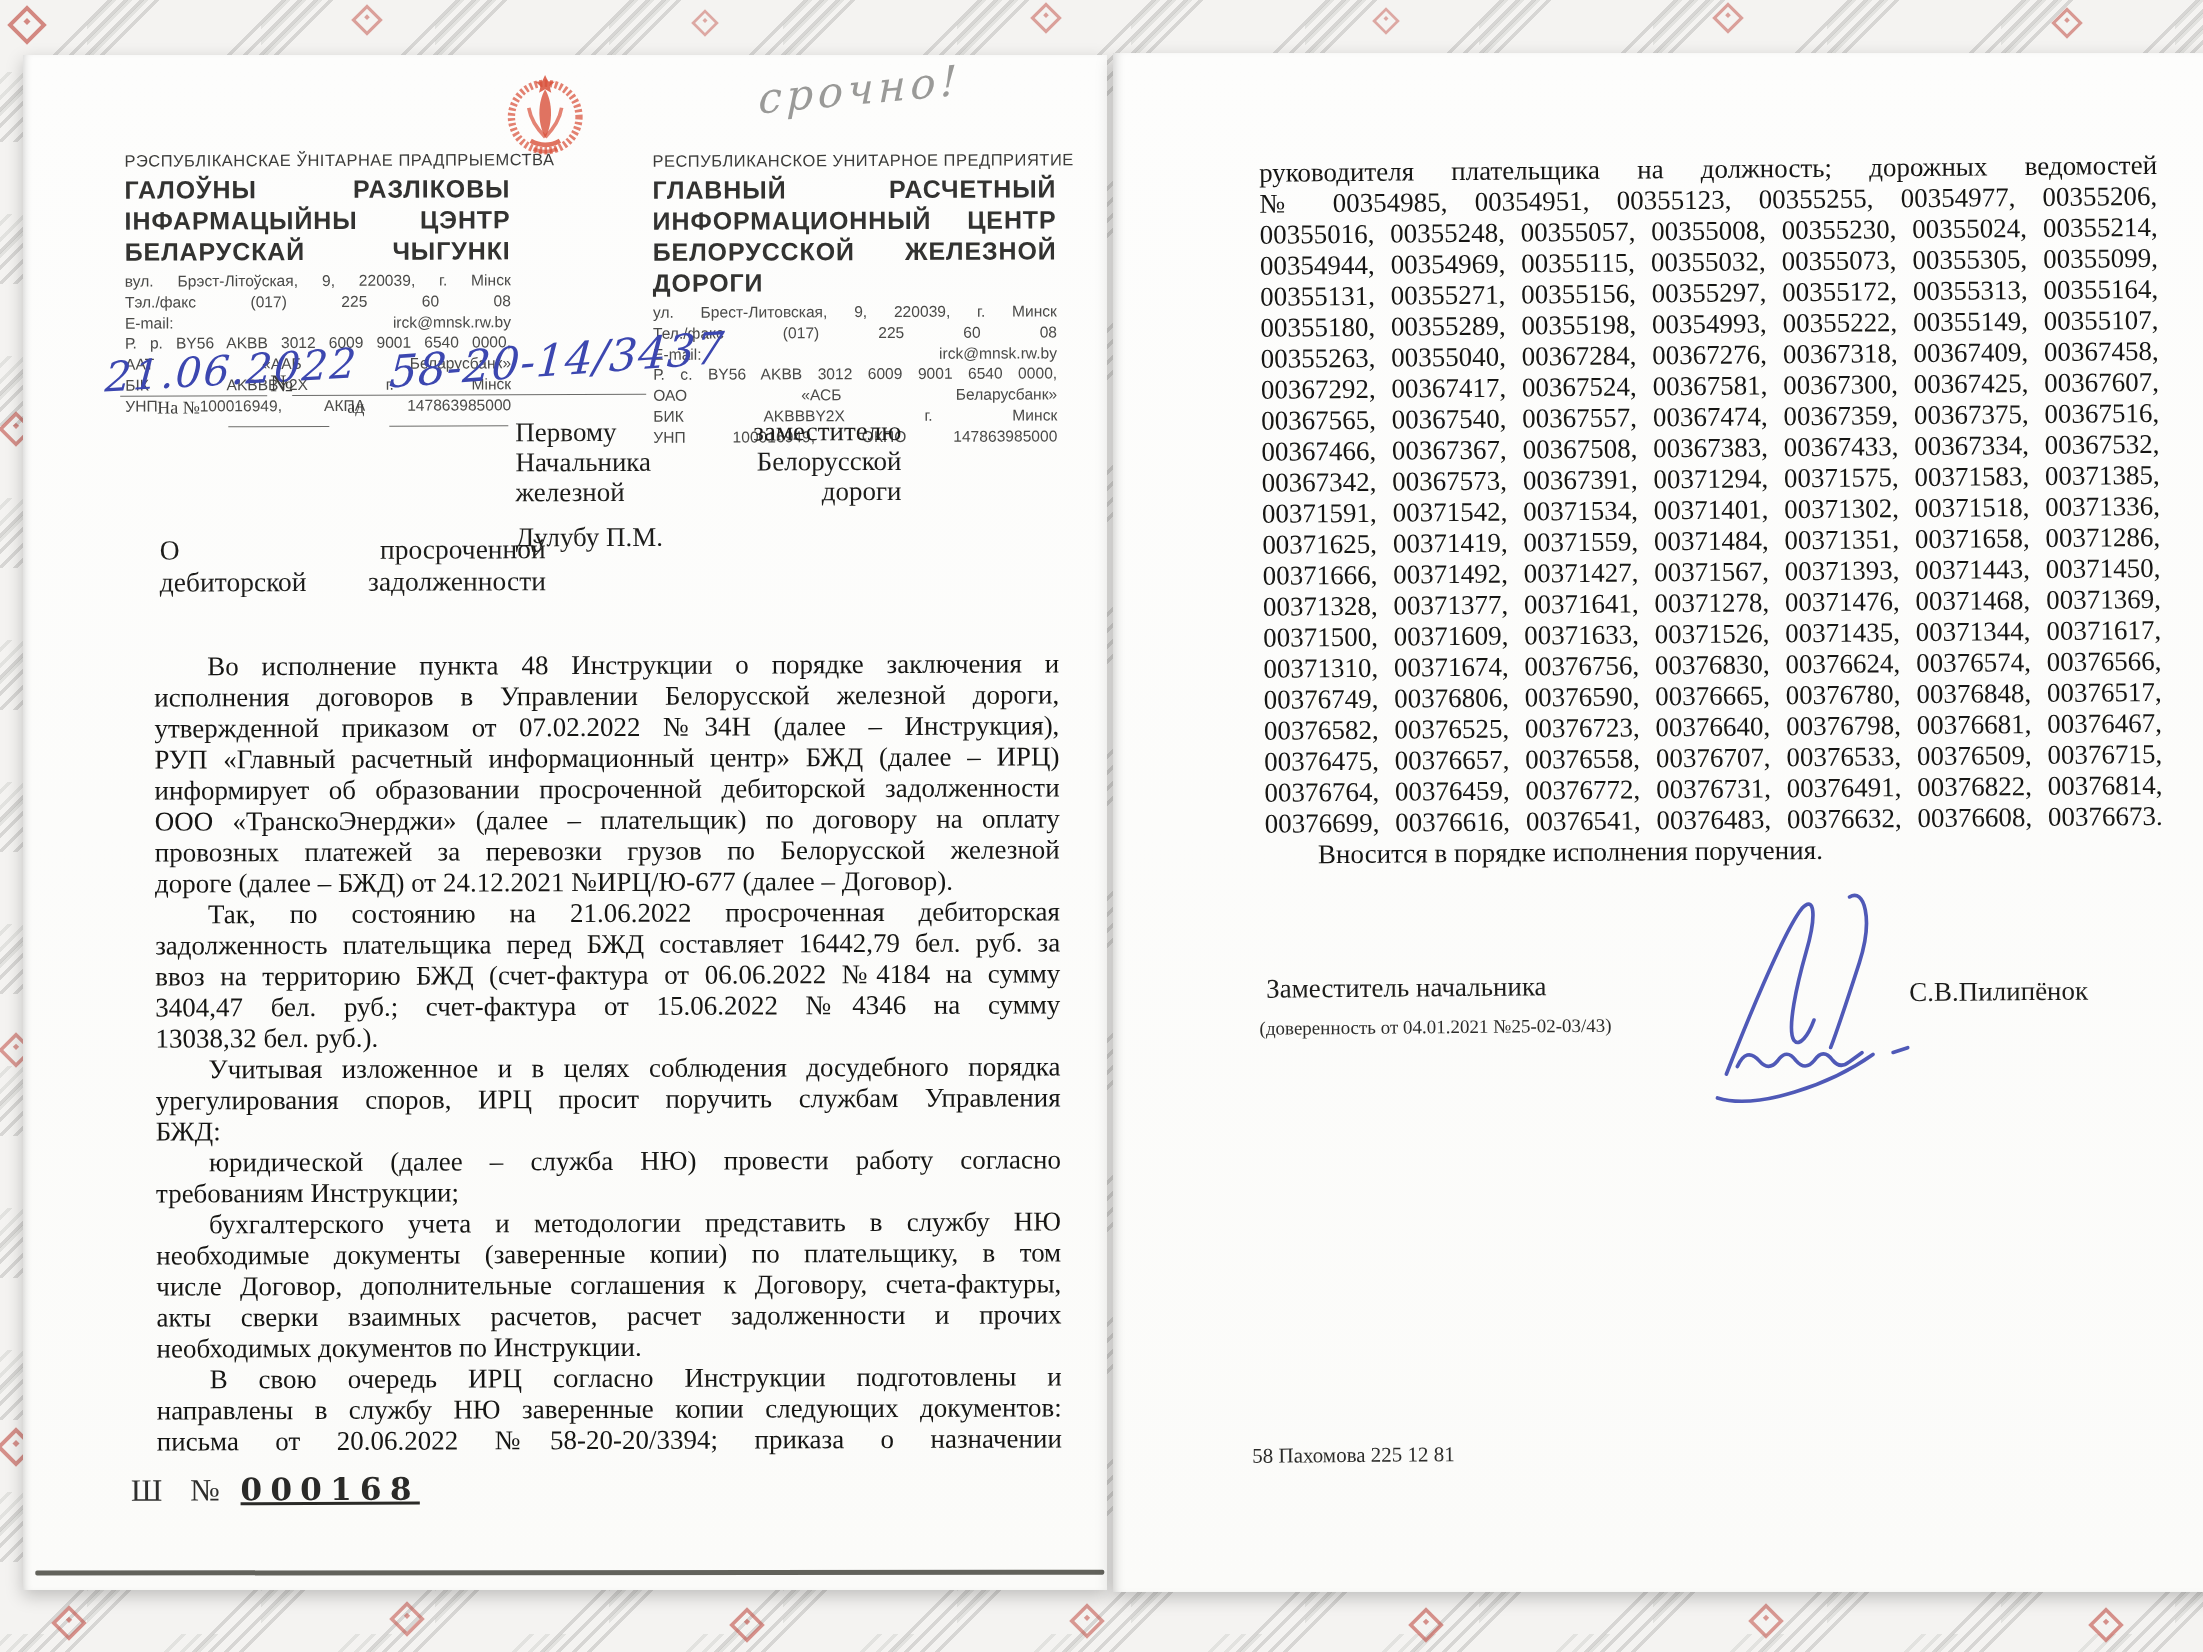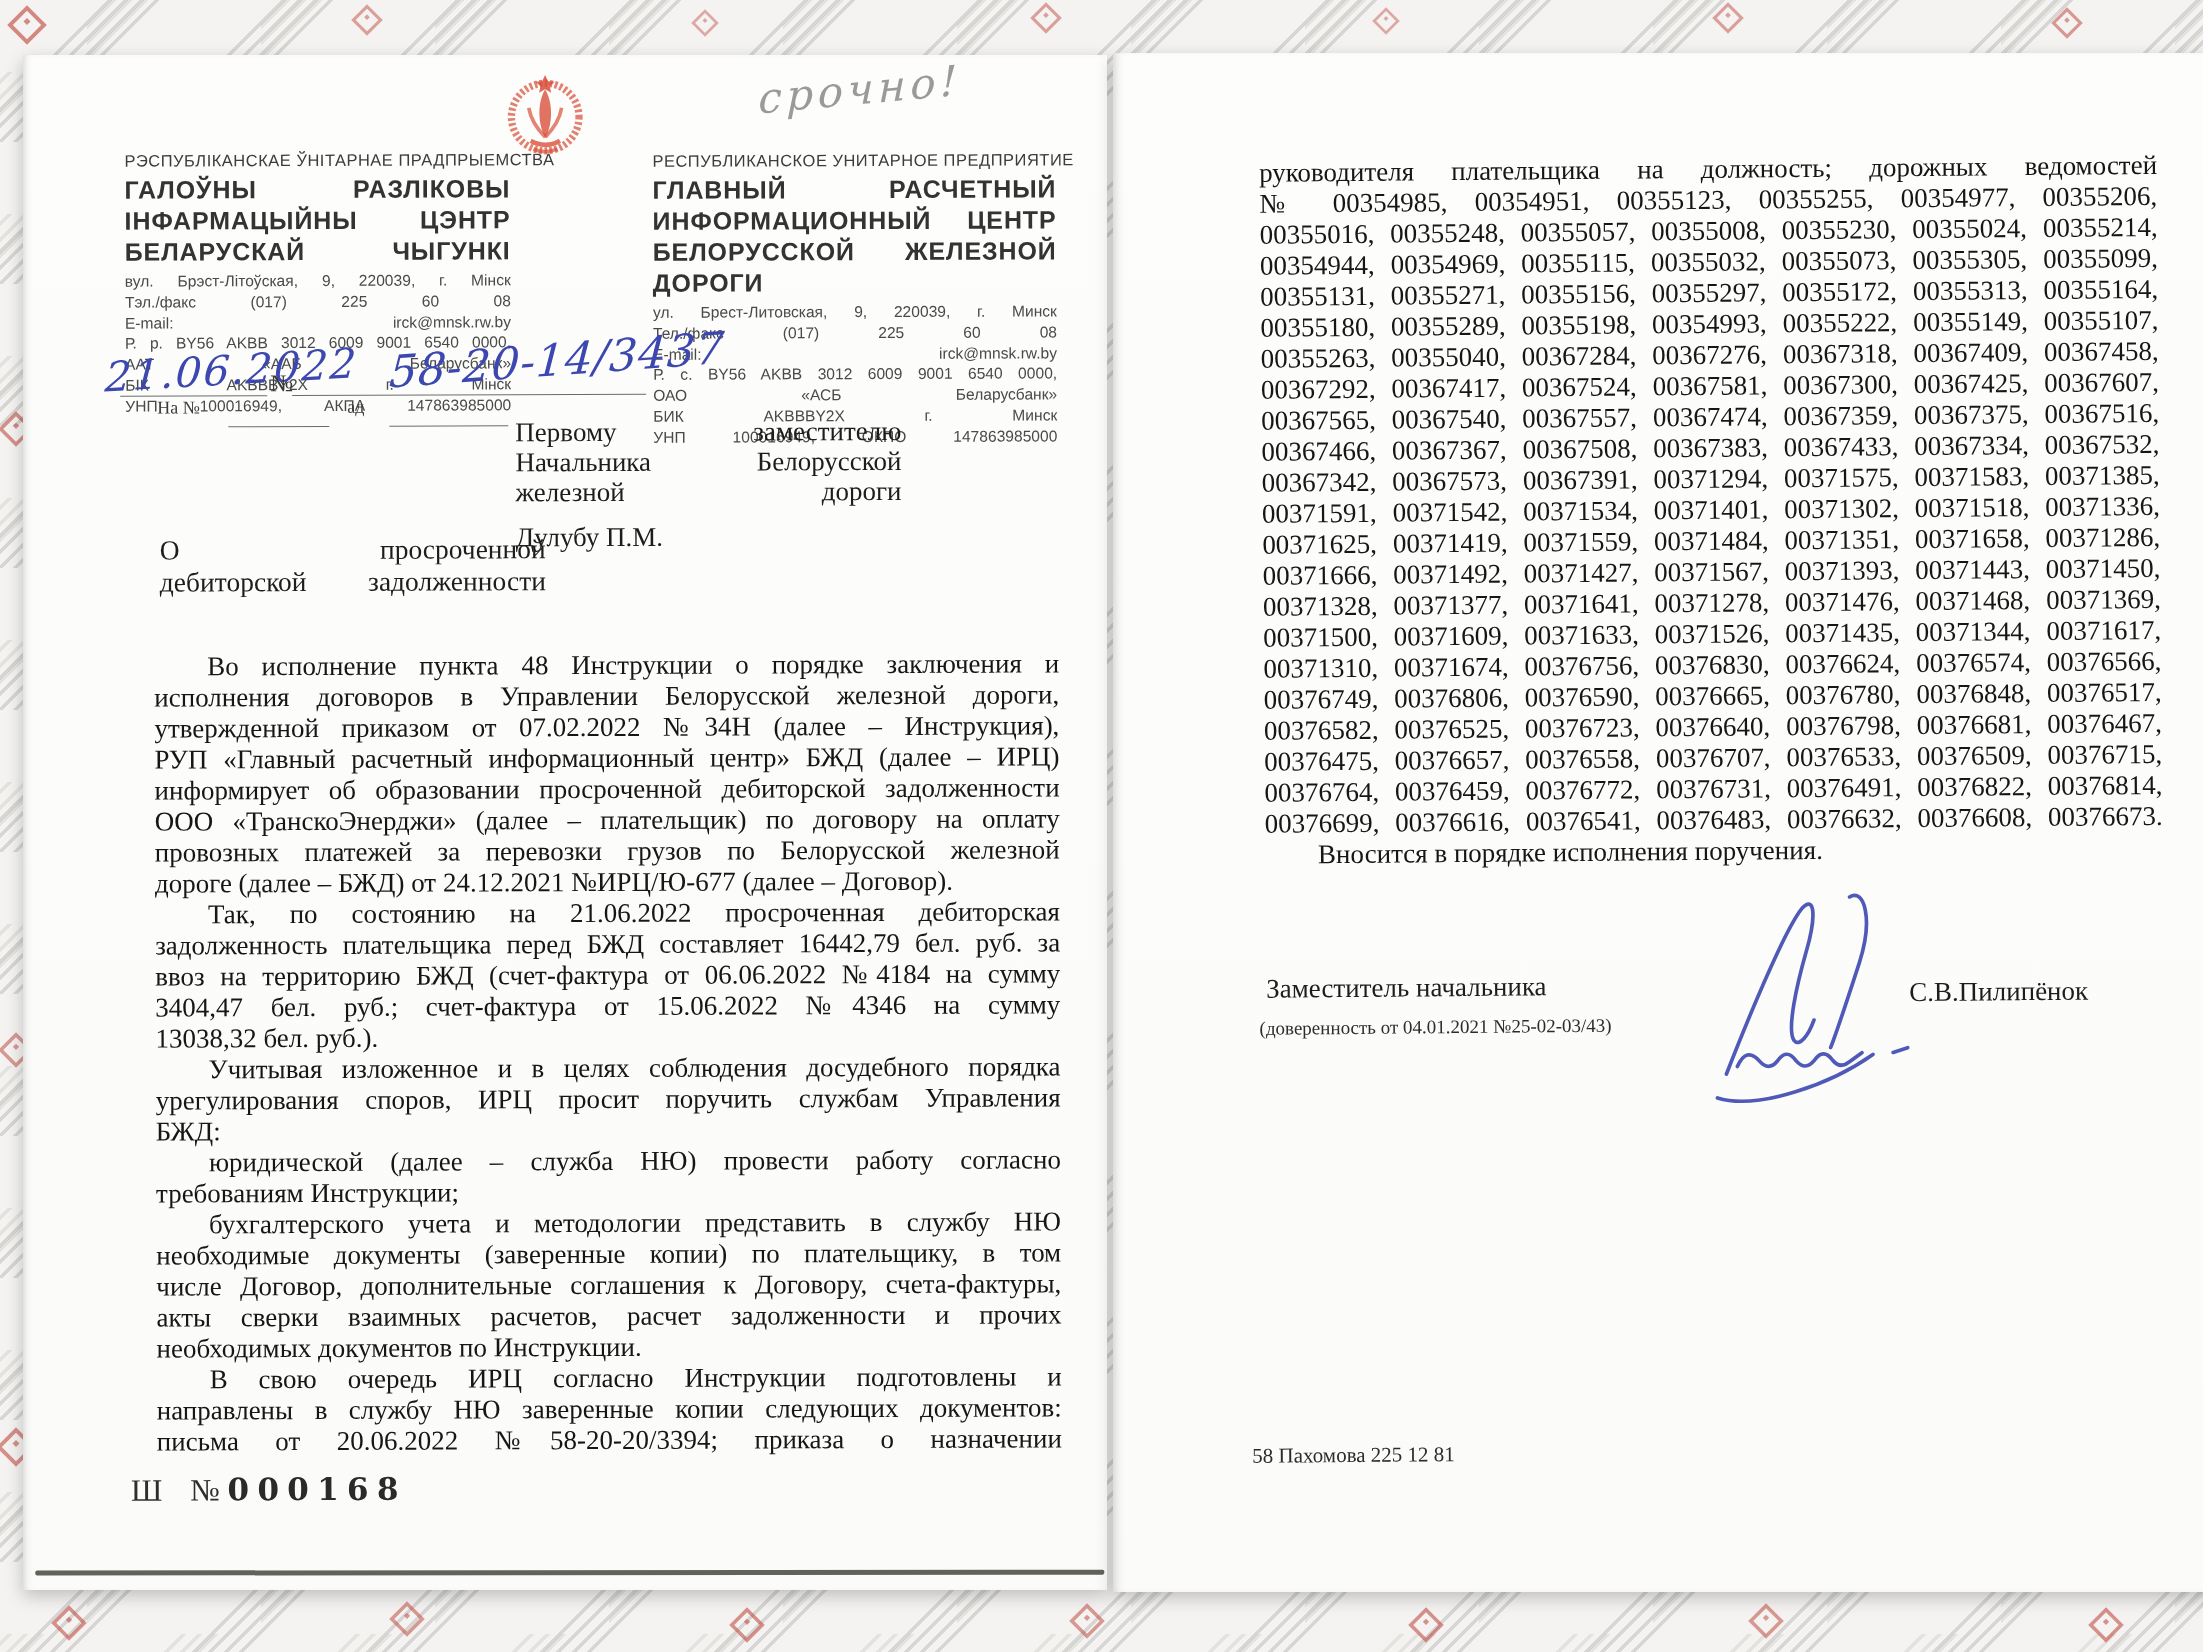--- a/index.html
+++ b/index.html
@@ -47,21 +47,21 @@
   .subject{font-size:27.5px;line-height:32px;}
 
   
   .body-block{font-size:27px;line-height:31px;color:#161614;}
   .jline{text-align:justify;text-align-last:justify;white-space:normal;}
   .para{margin:0;}
   .indent-first > .jline:first-child{padding-left:53px;}
   .para-end > .jline:last-child{text-align-last:left;}
 
   .stamp-row{font-size:31px;color:#2e2e2c;letter-spacing:1.8px;}
-  .stamp-digits{font-family:"DejaVu Serif",serif;letter-spacing:8.3px;font-weight:600;color:#2a2a28;margin-left:6px;}
+  .stamp-digits{font-family:"DejaVu Serif",serif;letter-spacing:8.3px;font-weight:600;color:#2a2a28;margin-left:19px;text-decoration:underline;}
 
   .scan-line{position:absolute;background:#46463f;height:4.6px;transform:rotate(.15deg);border-radius:1.8px;opacity:.85;}
 
   .sig-title{font-size:27px;}
   .sig-proxy{font-size:19px;color:#2c2c2a;}
   .sig-name{font-size:27px;}
   .footer-note{font-size:21px;color:#2c2c2a;}
 
   .tilt-left{transform:rotate(-.2deg);transform-origin:left top;}
   .tilt-right{transform:rotate(-.5deg);transform-origin:left top;}

